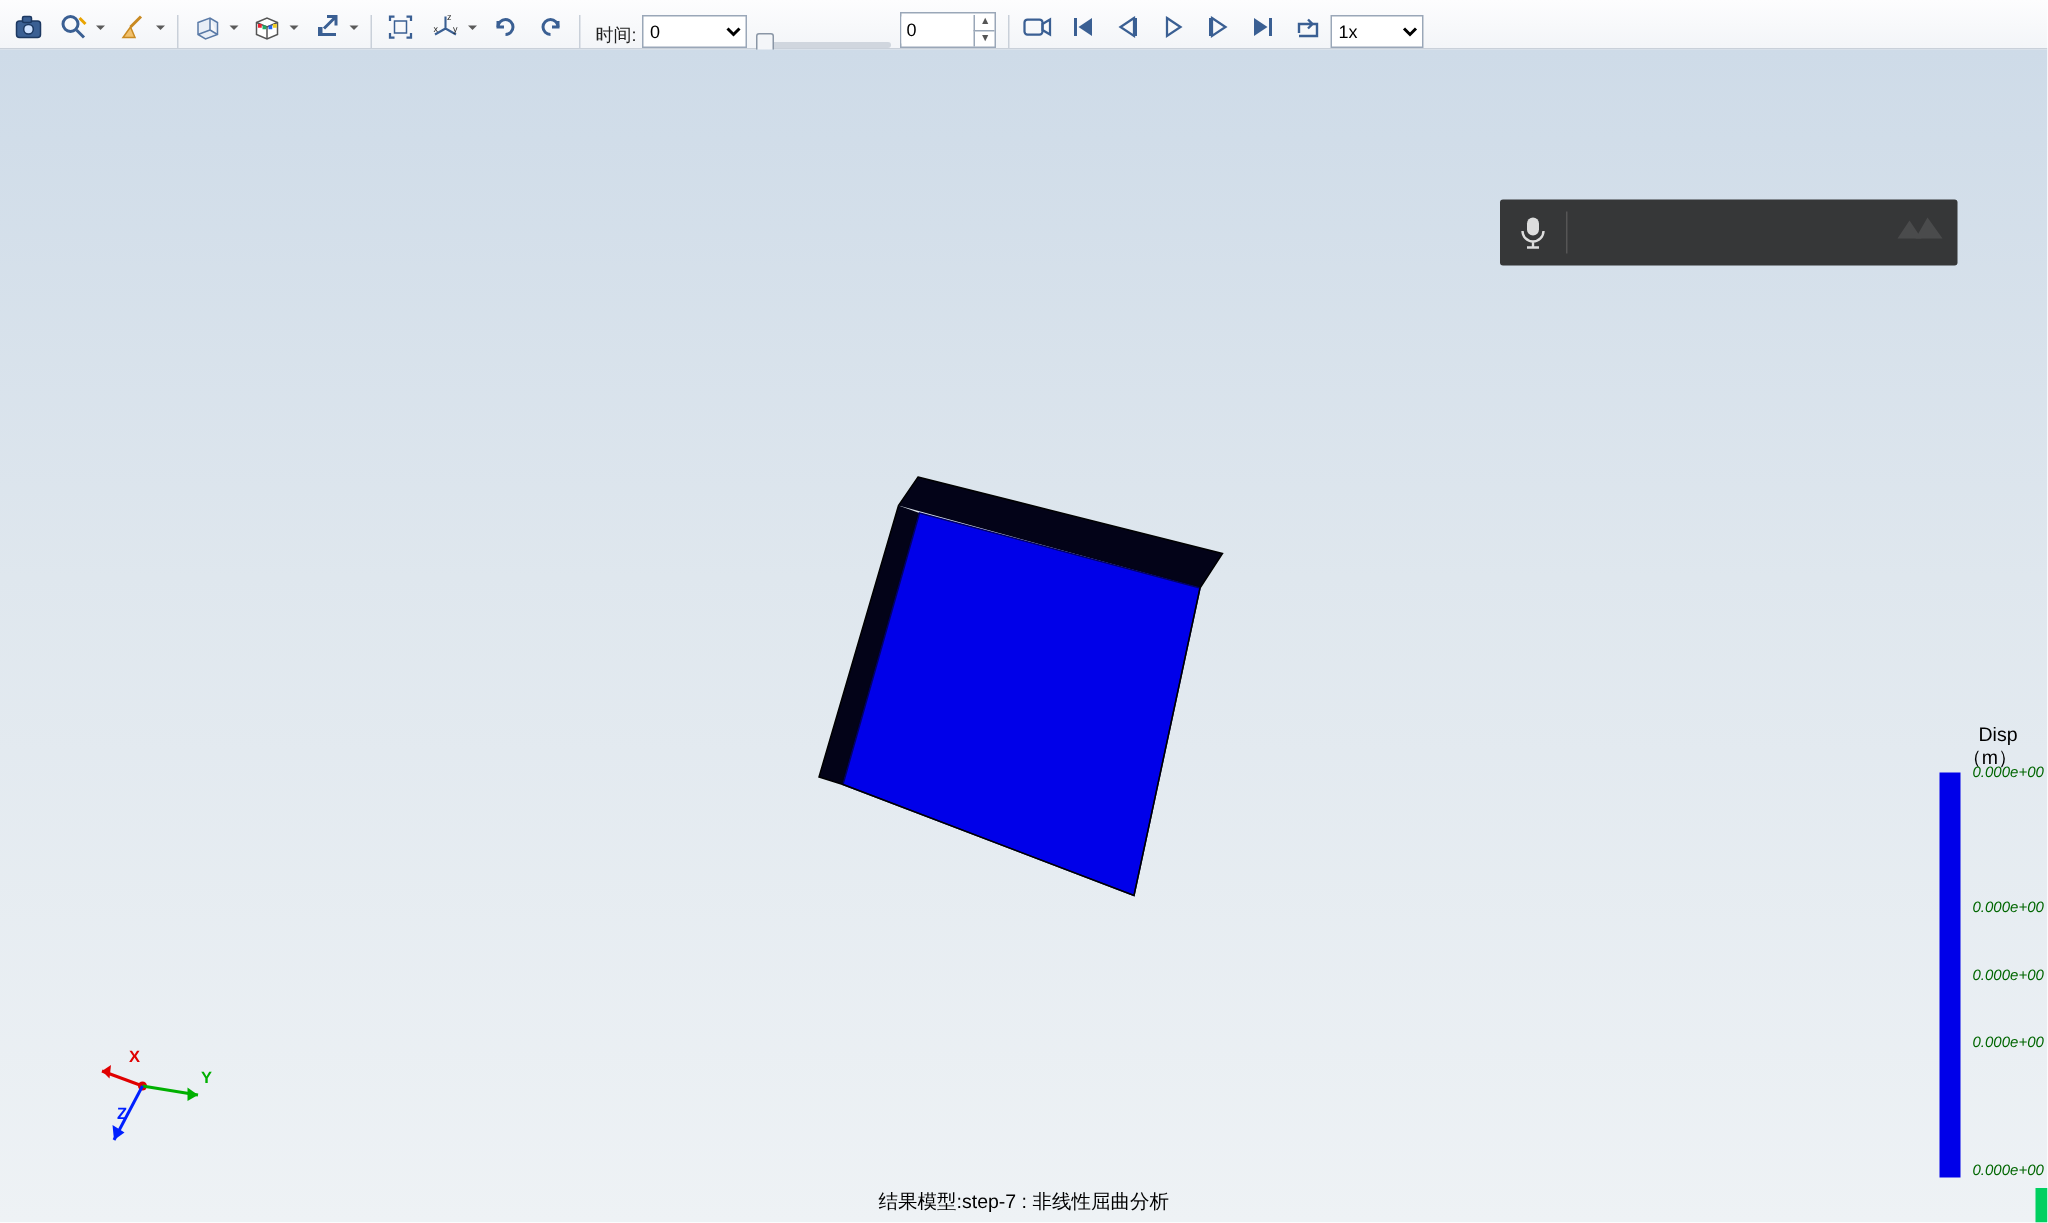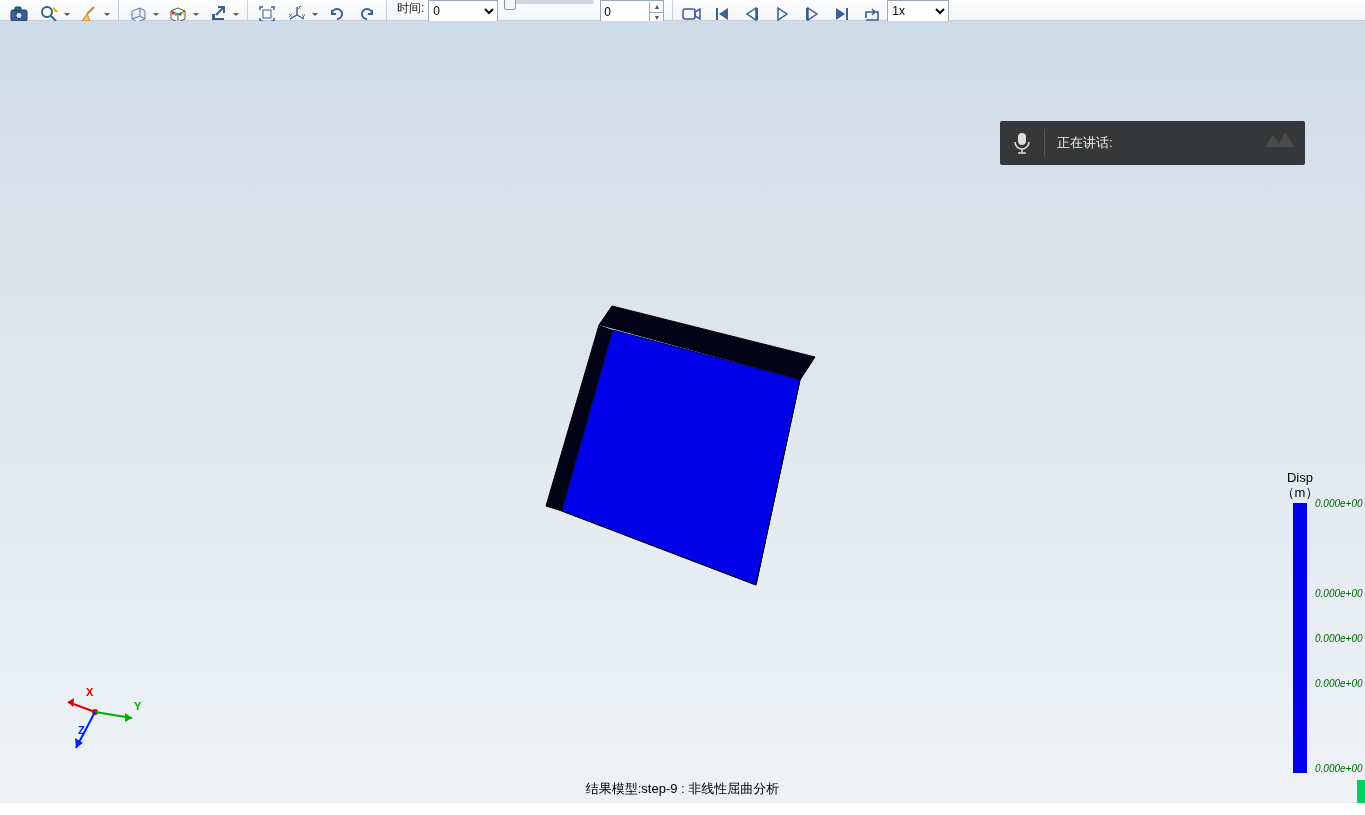--- a/index.html
+++ b/index.html
@@ -1,17 +1,17 @@
 <!DOCTYPE html>
 <html><head>
 <meta charset="utf-8">
 <style>
   html,body{margin:0;padding:0;width:1365px;height:815px;font-family:"Microsoft YaHei",Arial,sans-serif;font-size:12px;overflow:hidden;background:#fff;}
   
-  .toolbar{height:21px;background:linear-gradient(#fdfdfe,#f3f5f8);border-bottom:1px solid #c9d0d9;display:flex;align-items:flex-start;padding:0 4px;box-sizing:border-box;}
+  .toolbar{height:33px;background:linear-gradient(#fdfdfe,#f3f5f8);border-bottom:1px solid #c9d0d9;display:flex;align-items:flex-end;padding:0 4px;box-sizing:border-box;}
   .tbtn{display:flex;align-items:center;justify-content:center;height:26px;min-width:26px;margin:0 1px;border:1px solid transparent;border-radius:3px;cursor:pointer;position:relative;}
   .tbtn.drop{padding-right:10px;}
   .tbtn.drop::after{content:"";position:absolute;right:2px;top:50%;margin-top:-1px;border:3px solid transparent;border-top-color:#5a5a5a;}
   .sep{width:1px;height:22px;background:#c9d0d9;margin:0 4px;}
   .toolbar label{margin:0 4px 0 6px;color:#222;}
   select.tsel{height:22px;border:1px solid #9aa7b8;background:#fff;font-size:12px;min-width:70px;}
   .slider{width:90px;height:4px;background:#d0d6de;border-radius:2px;margin:0 6px;position:relative;}
   .slider .thumb{width:10px;height:14px;background:#f4f6f9;border:1px solid #8a96a6;position:absolute;left:0;top:-6px;border-radius:2px;}
   .spin{display:flex;align-items:center;border:1px solid #9aa7b8;height:22px;background:#fff;margin-right:4px;}
   .spin input{width:42px;border:none;height:18px;font-size:12px;text-align:left;padding:0 3px;outline:none;}
@@ -19,21 +19,21 @@
   .spin .ar div{height:10px;border-left:1px solid #9aa7b8;display:flex;align-items:center;justify-content:center;font-size:7px;color:#555;cursor:pointer;}
   .spin .ar div:first-child{border-bottom:1px solid #9aa7b8;}
   
   .viewport{position:relative;width:1365px;height:782px;background:linear-gradient(#cedbe8 0%,#dfe7ee 45%,#eef2f5 100%);}
   
   .cube{position:absolute;left:540px;top:280px;width:290px;height:290px;}
   
   .gizmo{position:absolute;left:60px;bottom:35px;width:90px;height:90px;}
   .gizmo text{font-size:11px;font-weight:bold;}
   
-  .legend{position:absolute;right:20px;bottom:30px;width:90px;text-align:center;}
+  .legend{position:absolute;right:20px;bottom:30px;width:90px;text-align:right;}
   .legend .title{font-size:13px;line-height:15px;color:#000;margin-bottom:3px;}
   .legend .bar-wrap{display:flex;justify-content:center;}
   .legend .bar{width:14px;height:270px;background:#0000e9;}
   .legend .ticks{position:relative;}
   .legend .tick{position:absolute;left:8px;font-size:10px;color:#006600;white-space:nowrap;}
   
   .caption{position:absolute;left:50%;bottom:5px;transform:translateX(-50%);font-size:13px;color:#000;}
   
   .greenstub{position:absolute;right:0;bottom:0;width:8px;height:23px;background:#00d060;}
   
@@ -214,31 +214,30 @@
       <div class="ticks">
         <div class="tick" style="top:-5px">0.000e+00</div>
         <div class="tick" style="top:85px">0.000e+00</div>
         <div class="tick" style="top:130px">0.000e+00</div>
         <div class="tick" style="top:175px">0.000e+00</div>
         <div class="tick" style="top:260px">0.000e+00</div>
       </div>
     </div>
   </div>
 
-  <div class="caption">结果模型:step-9 : 非线性屈曲分析</div>
+  <div class="caption">结果模型:step-7 : 非线性屈曲分析</div>
 
   <div class="greenstub"></div>
 
   <div class="voice">
     <div class="mic">
       <svg width="18" height="22">
           <rect x="5" y="1" width="8" height="12" rx="4" fill="#ddd"></rect>
           <path d="M2 10 A7 7 0 0 0 16 10 M9 17 L9 21 M5 21 L13 21" stroke="#ddd" stroke-width="1.6" fill="none"></path>
         </svg>
     </div>
     <div class="div"></div>
-    <div class="txtwrap"><span>正在讲话:</span></div>
     <svg class="logo" width="44" height="30">
       <polygon points="10,20 18,8 26,20" fill="#888"></polygon>
       <polygon points="22,20 30,6 40,20" fill="#888"></polygon>
     </svg>
   </div>
 </div>
 
 </body></html>

